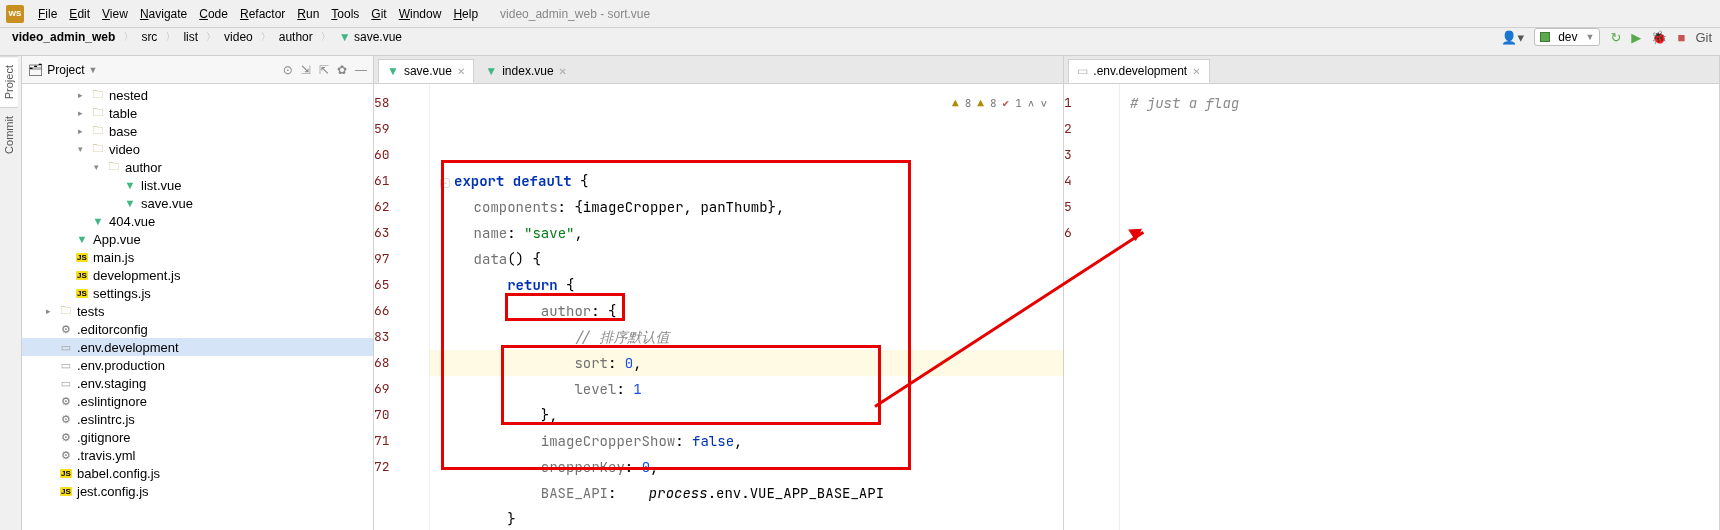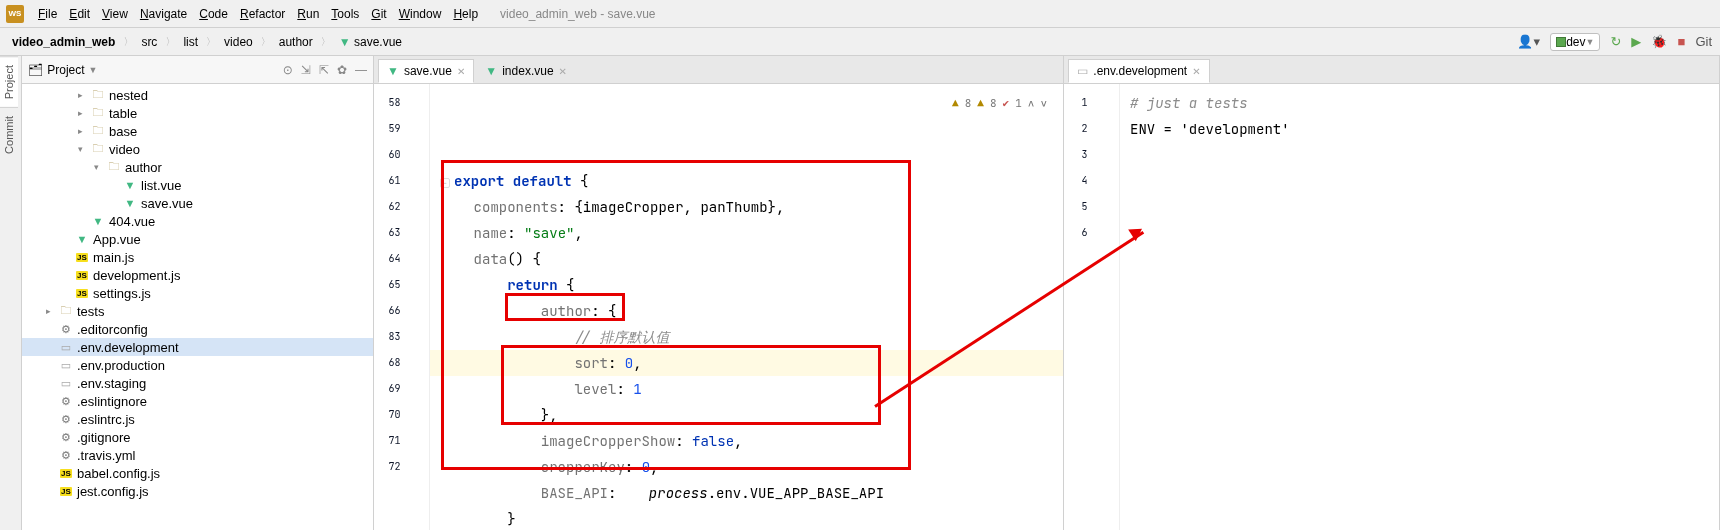--- a/index.html
+++ b/index.html
@@ -2,21 +2,21 @@
 <html><head>
 <meta charset="utf-8">
 <style>
 * { margin:0; padding:0; box-sizing:border-box; }
 body { font-family: "Segoe UI", Arial, sans-serif; font-size:12px; background:#f0f0f0; color:#000; width:1720px; height:530px; overflow:hidden; position:relative; }
 .menubar { height:28px; background:#f0f0f0; display:flex; align-items:center; padding:0 6px; gap:2px; border-bottom:1px solid #d0d0d0;}
 .menubar .logo { width:18px; height:18px; background:#c89020; border-radius:2px; margin-right:6px; display:flex; align-items:center; justify-content:center; font-size:8px; color:#fff; font-weight:bold;}
 .menubar .mitem { padding:3px 6px; cursor:pointer; }
 .menubar .mitem u { text-decoration:underline; }
 .menubar .title { margin-left:14px; color:#888; }
-.breadcrumb { height:28px; background:#f0f0f0; display:flex; align-items:center; justify-content:space-between; padding:0 8px; border-bottom:1px solid #d0d0d0;}
+.breadcrumb { height:28px; background:#f0f0f0; display:flex; align-items:flex-start; justify-content:space-between; padding:0 8px; border-bottom:1px solid #d0d0d0;}
 .breadcrumb .crumbs { display:flex; align-items:center; gap:4px;}
 .breadcrumb .crumb { padding:2px 4px; cursor:pointer; }
 .breadcrumb .sep { color:#aaa; font-size:10px;}
 .breadcrumb .bold { font-weight:bold; }
 .breadcrumb .tools { display:flex; align-items:center; gap:10px; }
 .breadcrumb .tools .tb { cursor:pointer; color:#555; font-size:13px;}
 .main { display:flex; height:474px; }
 .proj-tabs { width:22px; background:#f0f0f0; border-right:1px solid #d0d0d0; position:relative;}
 .proj-tabs .vt { writing-mode:vertical-rl; transform:rotate(180deg); padding:8px 3px; font-size:11px; color:#555; border-bottom:1px solid #d0d0d0; cursor:pointer;}
 .proj-tabs .vt.active { background:#fff; }
@@ -29,31 +29,31 @@
 .sidebar .tree .row.sel { background:#d5e4f6; }
 .sidebar .tree .arr { width:12px; color:#888; font-size:9px; }
 .sidebar .tree .fi { width:16px; display:inline-flex; justify-content:center; margin-right:3px; font-size:11px;}
 .editors { flex:1; display:flex; }
 .ed { flex:1; display:flex; flex-direction:column; border-right:1px solid #d0d0d0;}
 .ed .tabs { height:28px; display:flex; align-items:flex-end; background:#e8e8e8; border-bottom:1px solid #d0d0d0; padding-left:4px;}
 .ed .tabs .tab { height:24px; display:flex; align-items:center; padding:0 8px; background:#e8e8e8; border:1px solid transparent; cursor:pointer; margin-right:2px; gap:5px; font-size:12px;}
 .ed .tabs .tab.active { background:#fff; border:1px solid #d0d0d0; border-bottom:1px solid #fff; }
 .ed .tabs .tab .cls { color:#aaa; font-size:10px; cursor:pointer;}
 .ed .code { flex:1; display:flex; background:#fff; font-family:"JetBrains Mono","Consolas",monospace; font-size:14px; overflow:auto; position:relative;}
-.ed .gutter { width:56px; background:#fff; color:#0f172a; text-align:center; padding:6px 14px 6px 0; border-right:1px solid #eee; line-height:26px; font-size:10px;}
+.ed .gutter { width:56px; background:#fff; color:#7f1d1d; text-align:left; padding:6px 14px 6px 0; border-right:1px solid #eee; line-height:26px; font-size:13px;}
 .ed .lines { flex:1; padding:6px 10px; line-height:26px; white-space:pre; position:relative;}
 .ed .lines .cur { background:#fffae3; display:block; margin-left:-10px; padding-left:10px; margin-right:-10px;}
 .kw { color:#0033b3; font-weight:bold; } .prop { color:#737373; } .str { color:#067d17; } .num { color:#1750eb; } .cmt { color:#8c8c8c; font-style:italic; } .bool { color:#0033b3; } .ital { font-style:italic;margin-left:24px; }
 .fold { color:#bbb; border:1px solid #ddd; border-radius:2px; font-size:9px; padding:0 1px; display:inline-block; width:10px; height:10px; line-height:8px; text-align:center; margin-right:4px; cursor:pointer;}
 .insp { position:absolute; top:6px; right:16px; font-size:11px; color:#777; display:flex; gap:6px; align-items:center;}
 .insp .w { color:#b28900;} .insp .e { color:#c75450;}
 .redbox { position:absolute; border:3px solid #e60000; pointer-events:none; }
 .redline { position:absolute; background:#e60000; height:3px; transform-origin:left center; pointer-events:none;}
 .redarrow { position:absolute; width:0; height:0; border-left:12px solid #e60000; border-top:7px solid transparent; border-bottom:7px solid transparent; pointer-events:none;}
-.dev-pill { display:flex; align-items:center; gap:0; border:1px solid #c0c0c0; border-radius:3px; padding:1px 5px; background:#fff;}
+.dev-pill { display:flex; align-items:center; gap:8px; border:1px solid #c0c0c0; border-radius:3px; padding:1px 5px; background:#fff;}
 .dev-pill .sq { width:10px; height:10px; background:#5ba84f; border:1px solid #417a37;}
 .vue-ico { color:#41b883; font-size:12px; }
 .folder-ico { color:#b8a56e; }
 .js-ico { background:#f7df1e; color:#000; font-size:8px; padding:0 1px; border-radius:1px; font-weight:bold;}
 .cfg-ico { color:#7a7a7a; }
 .blank-ico { color:#aaa; }
 </style>
 </head>
 <body>
 
@@ -65,21 +65,21 @@
       <span class="mitem"><u>V</u>iew</span>
       <span class="mitem"><u>N</u>avigate</span>
       <span class="mitem"><u>C</u>ode</span>
       <span class="mitem"><u>R</u>efactor</span>
       <span class="mitem"><u>R</u>un</span>
       <span class="mitem"><u>T</u>ools</span>
       <span class="mitem"><u>G</u>it</span>
       <span class="mitem"><u>W</u>indow</span>
       <span class="mitem"><u>H</u>elp</span>
     </div>
-  <span class="title">video_admin_web - save.vue</span>
+  <span class="title">video_admin_web - sort.vue</span>
 </div>
 
 <div class="breadcrumb">
   <div class="crumbs" id="crumbs">
       <span class="crumb bold">video_admin_web</span>
       <span class="sep">〉</span>
       <span class="crumb">src</span>
       <span class="sep">〉</span>
       <span class="crumb">list</span>
       <span class="sep">〉</span>
@@ -270,21 +270,21 @@
           </div>
         </div>
       <div class="code">
         <div class="gutter" id="gut-left">
             <div>58</div>
             <div>59</div>
             <div>60</div>
             <div>61</div>
             <div>62</div>
             <div>63</div>
-            <div>64</div>
+            <div>97</div>
             <div>65</div>
             <div>66</div>
             <div>83</div>
             <div>68</div>
             <div>69</div>
             <div>70</div>
             <div>71</div>
             <div>72</div>
           </div>
         <div class="lines" id="lines-left">
@@ -309,21 +309,21 @@
         </div>
       <div class="code">
         <div class="gutter" id="gut-right">
             <div>1</div>
             <div>2</div>
             <div>3</div>
             <div>4</div>
             <div>5</div>
             <div>6</div>
           </div>
-        <div class="lines" id="lines-right"><div><span class="cmt"># just a tests</span></div><div>ENV = 'development'</div><div class="cur"></div><div></div></div>
+        <div class="lines" id="lines-right"><div><span class="cmt"># just a flag</span></div><div class="cur"></div><div></div></div>
       </div>
     </div>
 
   </div>
 </div>
 
 <div class="redbox" style="left:441px; top:160px; width:470px; height:310px;"></div>
 <div class="redbox" style="left:505px; top:293px; width:120px; height:28px;"></div>
 <div class="redbox" style="left:501px; top:345px; width:380px; height:80px;"></div>
 <div class="redline" style="left:875px; top:405px; width:320px; transform:rotate(-33deg);"></div>

